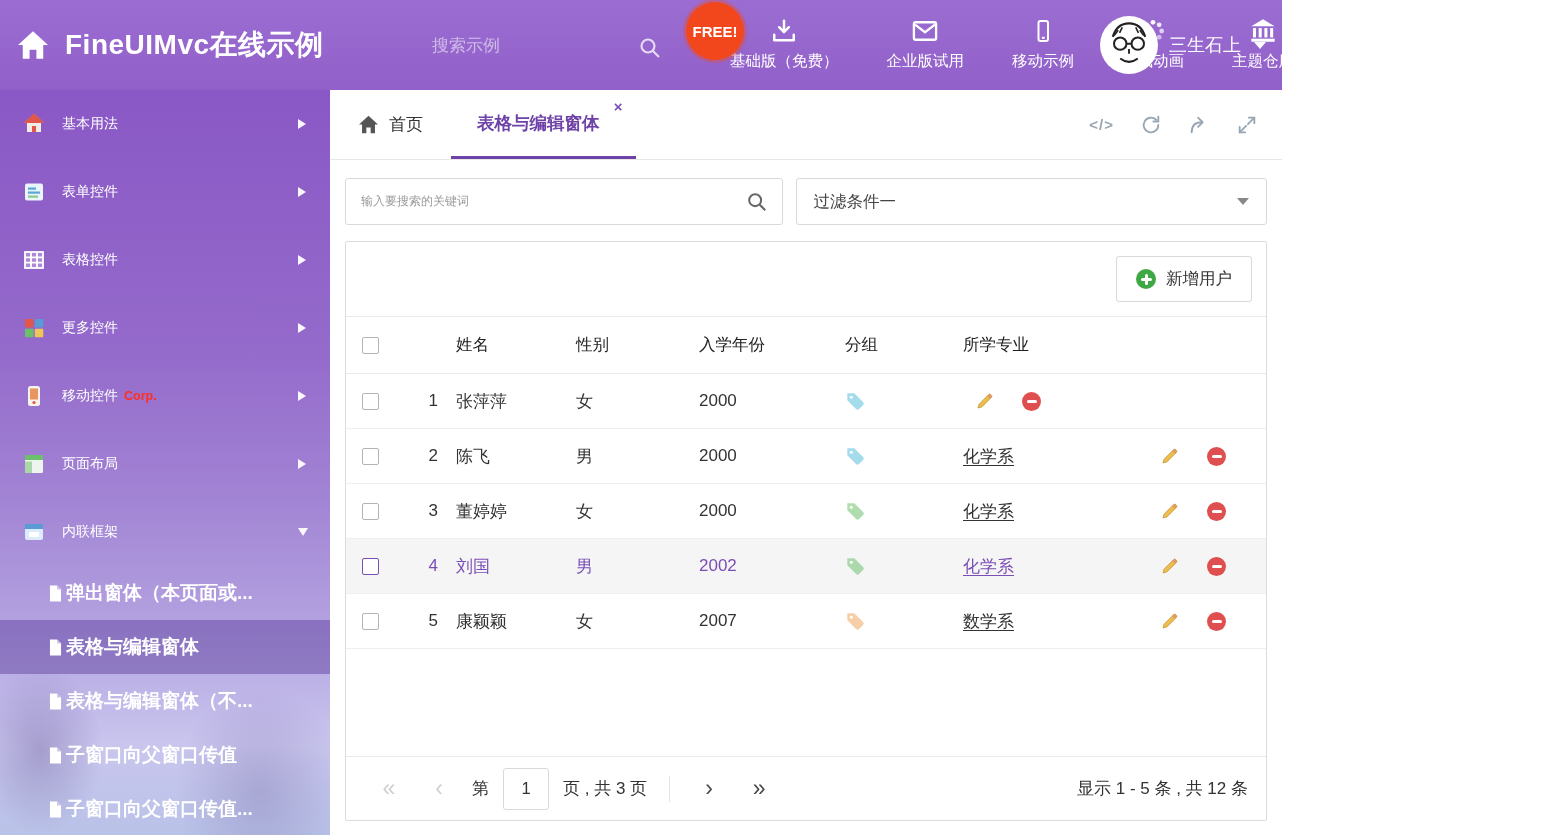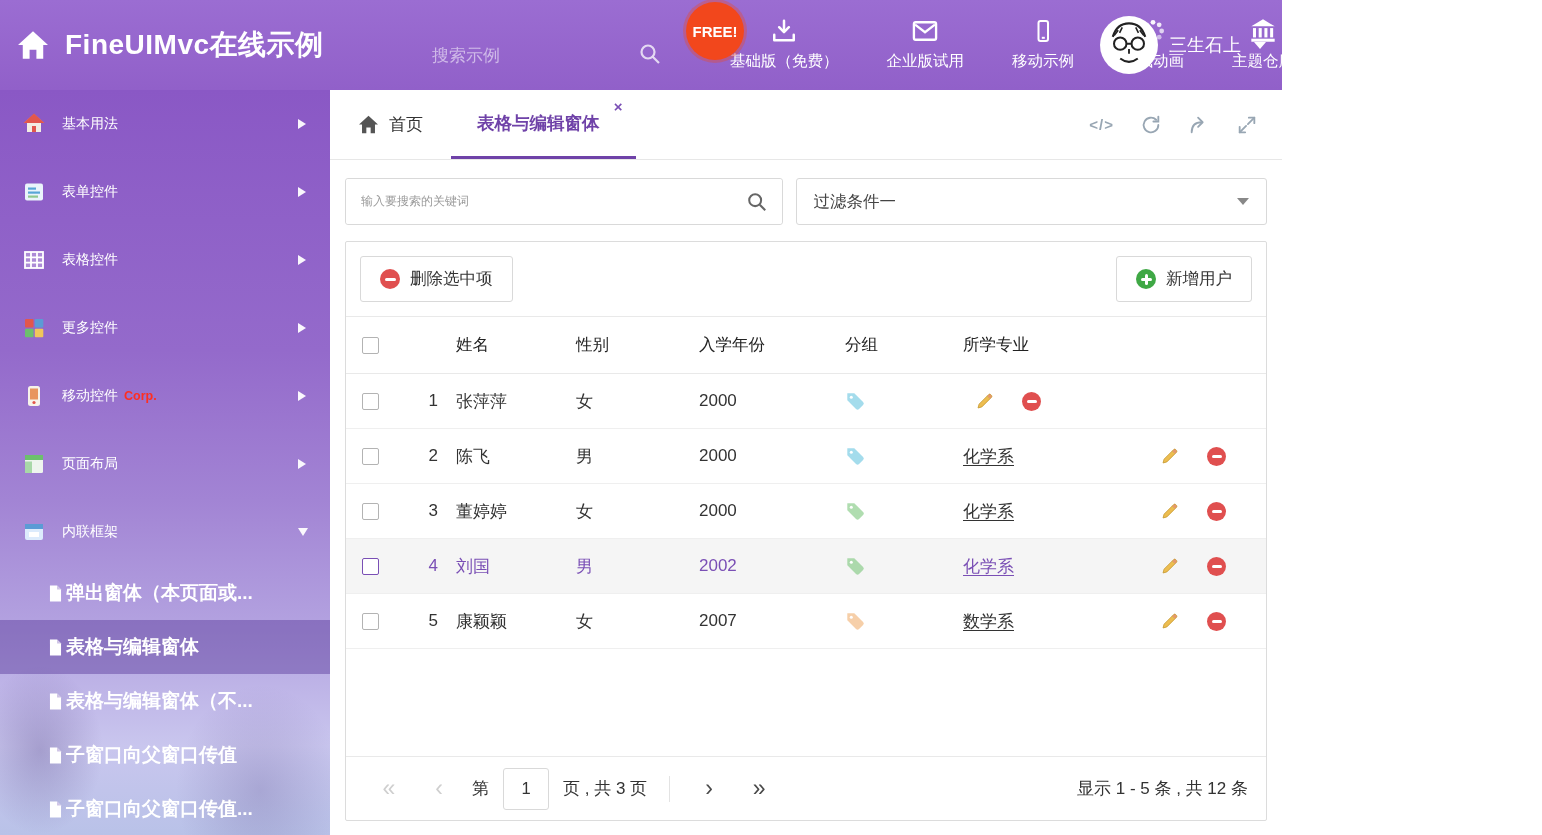--- a/index.html
+++ b/index.html
@@ -6,21 +6,21 @@
   html,body { width:1542px; height:835px; overflow:hidden;
     font-family:"Liberation Sans","DejaVu Sans",sans-serif; background:#fff; }
   .app { position:relative; width:1282px; height:835px; }
 
   
   .topbar { position:absolute; top:0; left:0; width:100%; height:90px;
     background:linear-gradient(180deg,#9b6dd2 0%,#9160c9 100%); z-index:5; }
   .logo { position:absolute; left:16px; top:0; height:90px; display:flex; align-items:center; gap:15px; cursor:pointer; }
   .logo-icon svg { display:block; }
   .logo-text { color:#fff; font-size:28px; font-weight:bold; letter-spacing:.5px; }
-  .hsearch { position:absolute; left:432px; top:24px; height:42px; display:flex; align-items:flex-end;gap:28px; }
+  .hsearch { position:absolute; left:432px; top:36px; height:42px; display:flex; align-items:flex-start;gap:28px; }
   .hsearch input { width:150px; background:transparent; border:0; outline:none;
     font-size:17px; color:#fff; }
   .hsearch input::placeholder { color:rgba(255,255,255,.55); }
   .hsearch-icon { margin-left:28px; display:flex; }
   .free-badge { position:absolute; left:686px; top:2px; width:58px; height:58px;
     background:#f2471c; border-radius:50%; color:#fff; font-weight:bold; font-size:15px;
     display:flex; align-items:center; justify-content:center; z-index:6;
     box-shadow:0 0 0 3px rgba(242,71,28,.35);text-align:center; }
   .hnav { position:absolute; left:730px; top:0; height:90px; display:flex; align-items:center; gap:48px; }
   .hnav-item { display:flex; flex-direction:column; align-items:center; gap:7px; cursor:pointer; }
@@ -413,24 +413,20 @@
       </div>
       <div class="dropdown">
         <span>过滤条件一</span>
         <span class="dd-caret"></span>
       </div>
     </div>
 
     <section class="panel">
 
       <div class="toolbar">
-        <button class="btn">
-          <span class="circle-minus"></span>
-          <span>删除选中项</span>
-        </button>
         <button class="btn btn-add">
           <span class="circle-plus"></span>
           <span>新增用户</span>
         </button>
       </div>
 
       <div class="grid">
         <div class="thead">
           <div class="th c-check">
               <input type="checkbox" style="">

